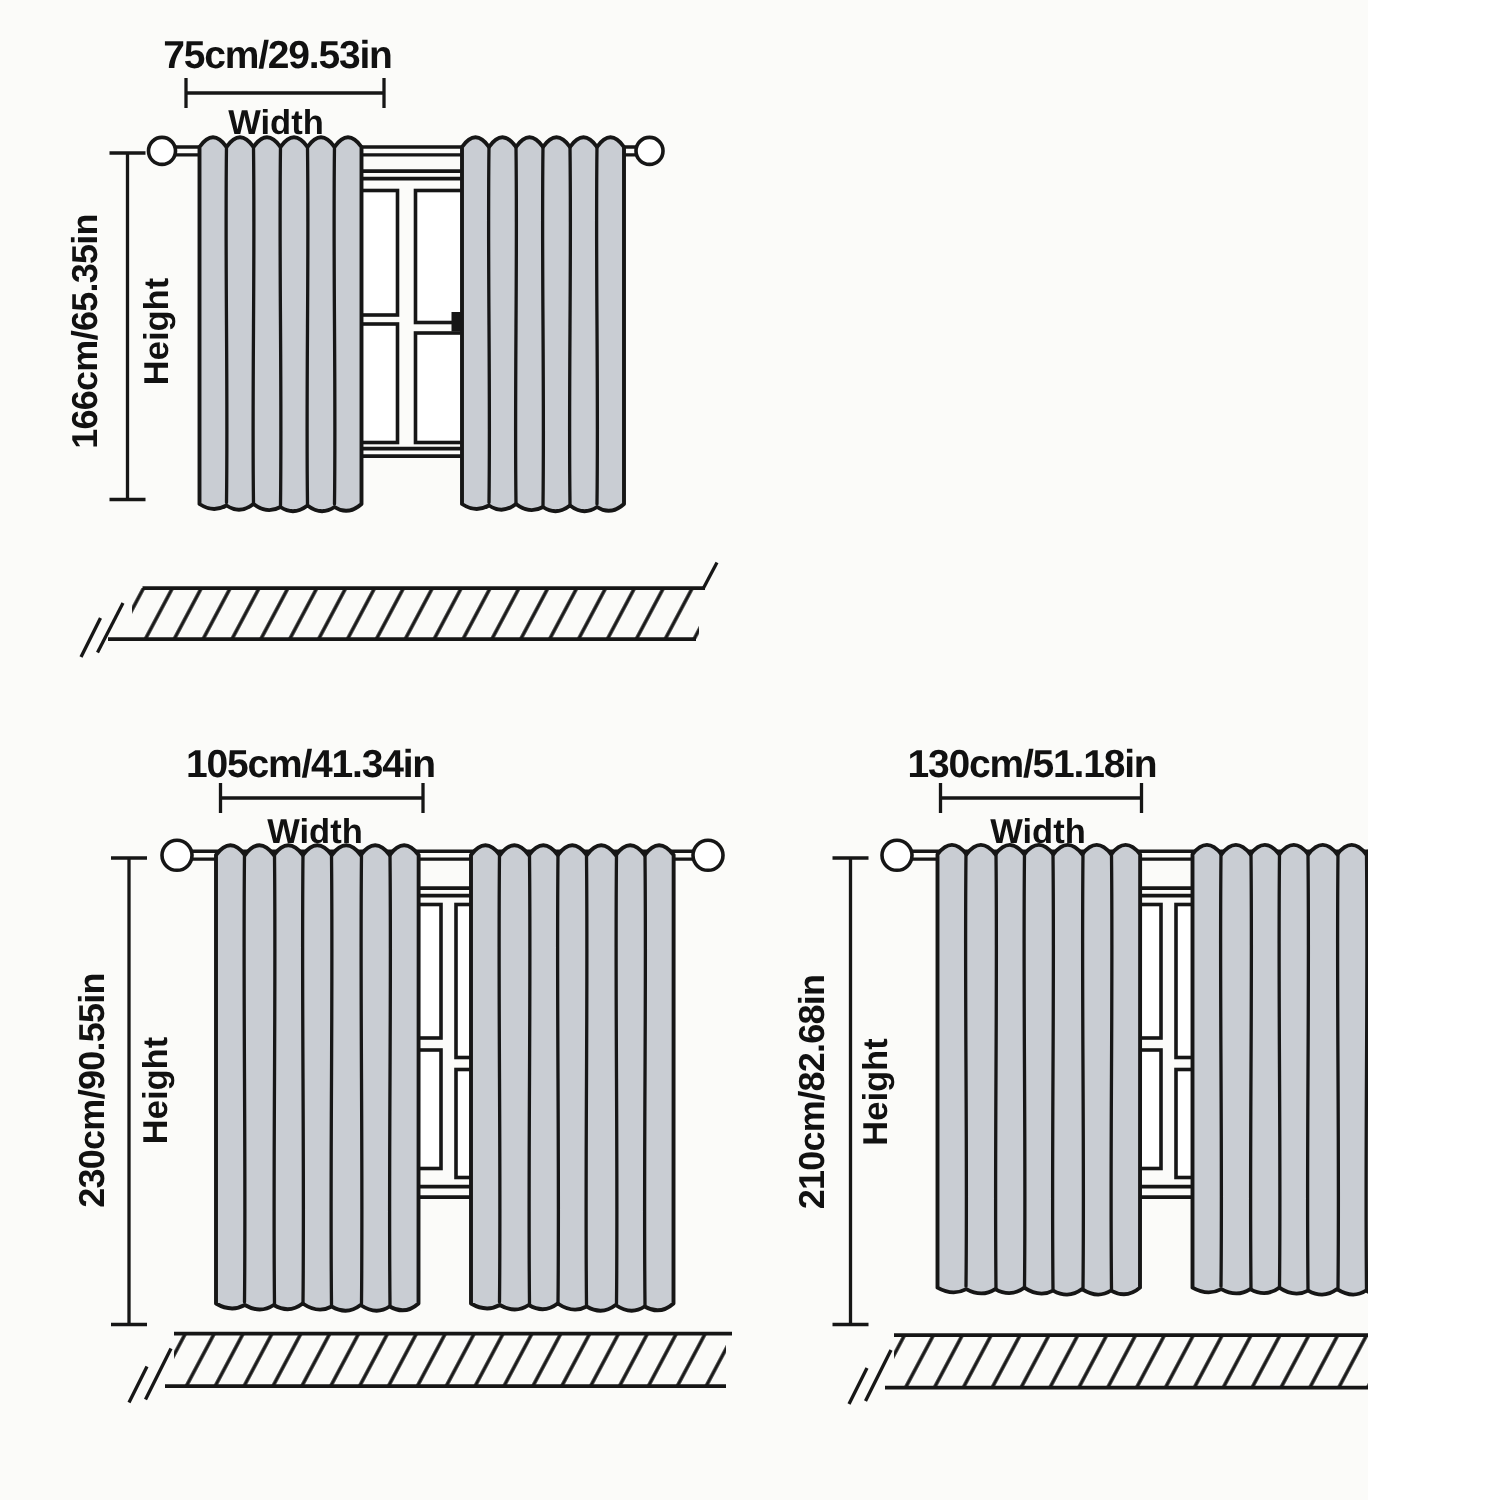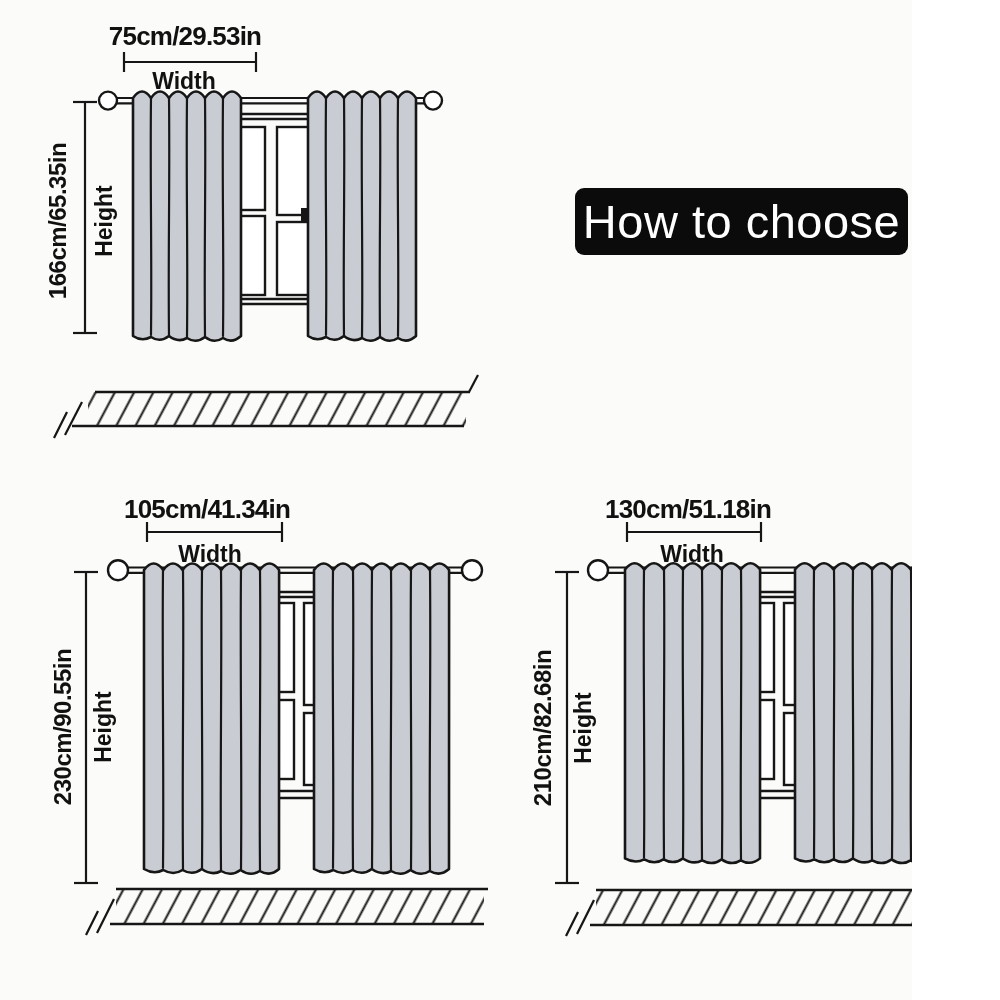--- a/index.html
+++ b/index.html
@@ -116,23 +116,20 @@
     <g>
       <rect x="48" y="384" width="378" height="34" fill="url(#hatch)"></rect>
       <line class="outline thick" x1="55" y1="384" x2="430" y2="384"></line>
       <line class="outline thick" x1="32" y1="418" x2="424" y2="418"></line>
       <line class="outline thin" x1="25" y1="427" x2="42" y2="394"></line>
       <line class="outline thin" x1="14" y1="430" x2="27" y2="404"></line>
       <line class="outline thin" x1="429" y1="384" x2="438" y2="367"></line>
     </g>
   </svg>
 
-  <div class="banner">
-    <span>How to choose</span>
-  </div>
 
   <svg class="diagram" style="left:40px;top:485px" width="470" height="465" viewBox="0 0 470 465">
 
     <g>
       <line class="outline thick" x1="230" y1="107" x2="285" y2="107"></line>
       <line class="outline thick" x1="230" y1="112" x2="285" y2="112"></line>
       <rect class="pane" x="215" y="118" width="39" height="89"></rect>
       <rect class="pane" x="215" y="215" width="39" height="79"></rect>
       <rect class="pane" x="264" y="118" width="36" height="102"></rect>
       <rect class="pane" x="264" y="228" width="36" height="72"></rect>

